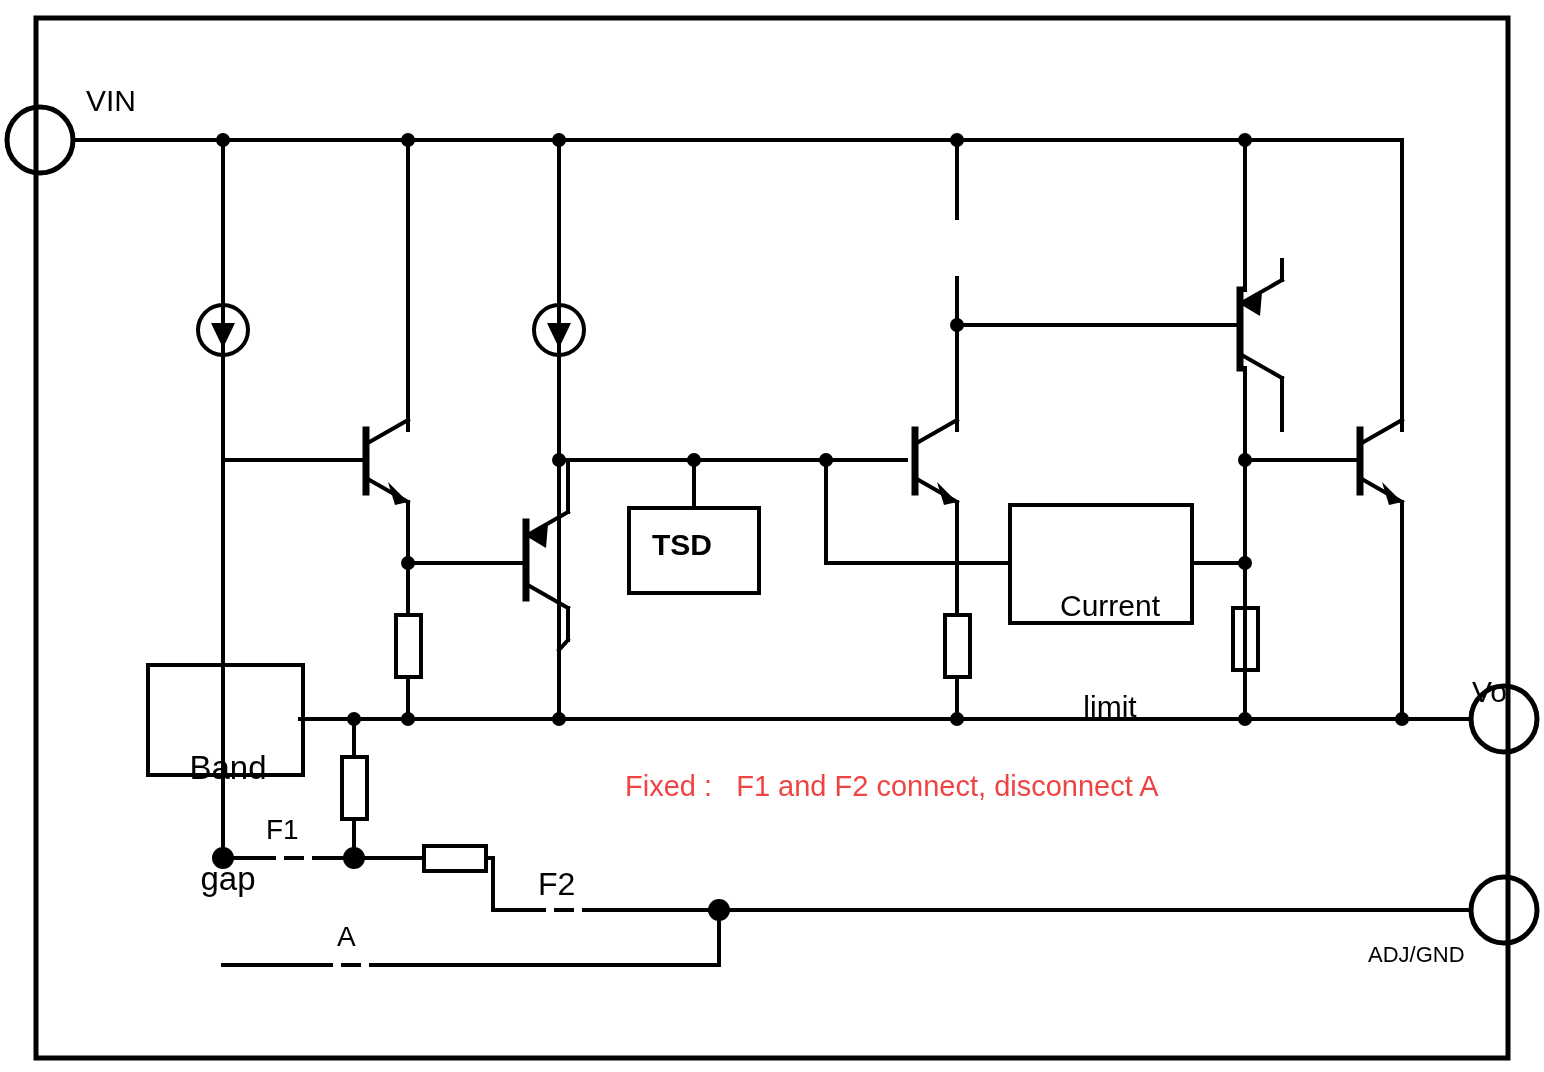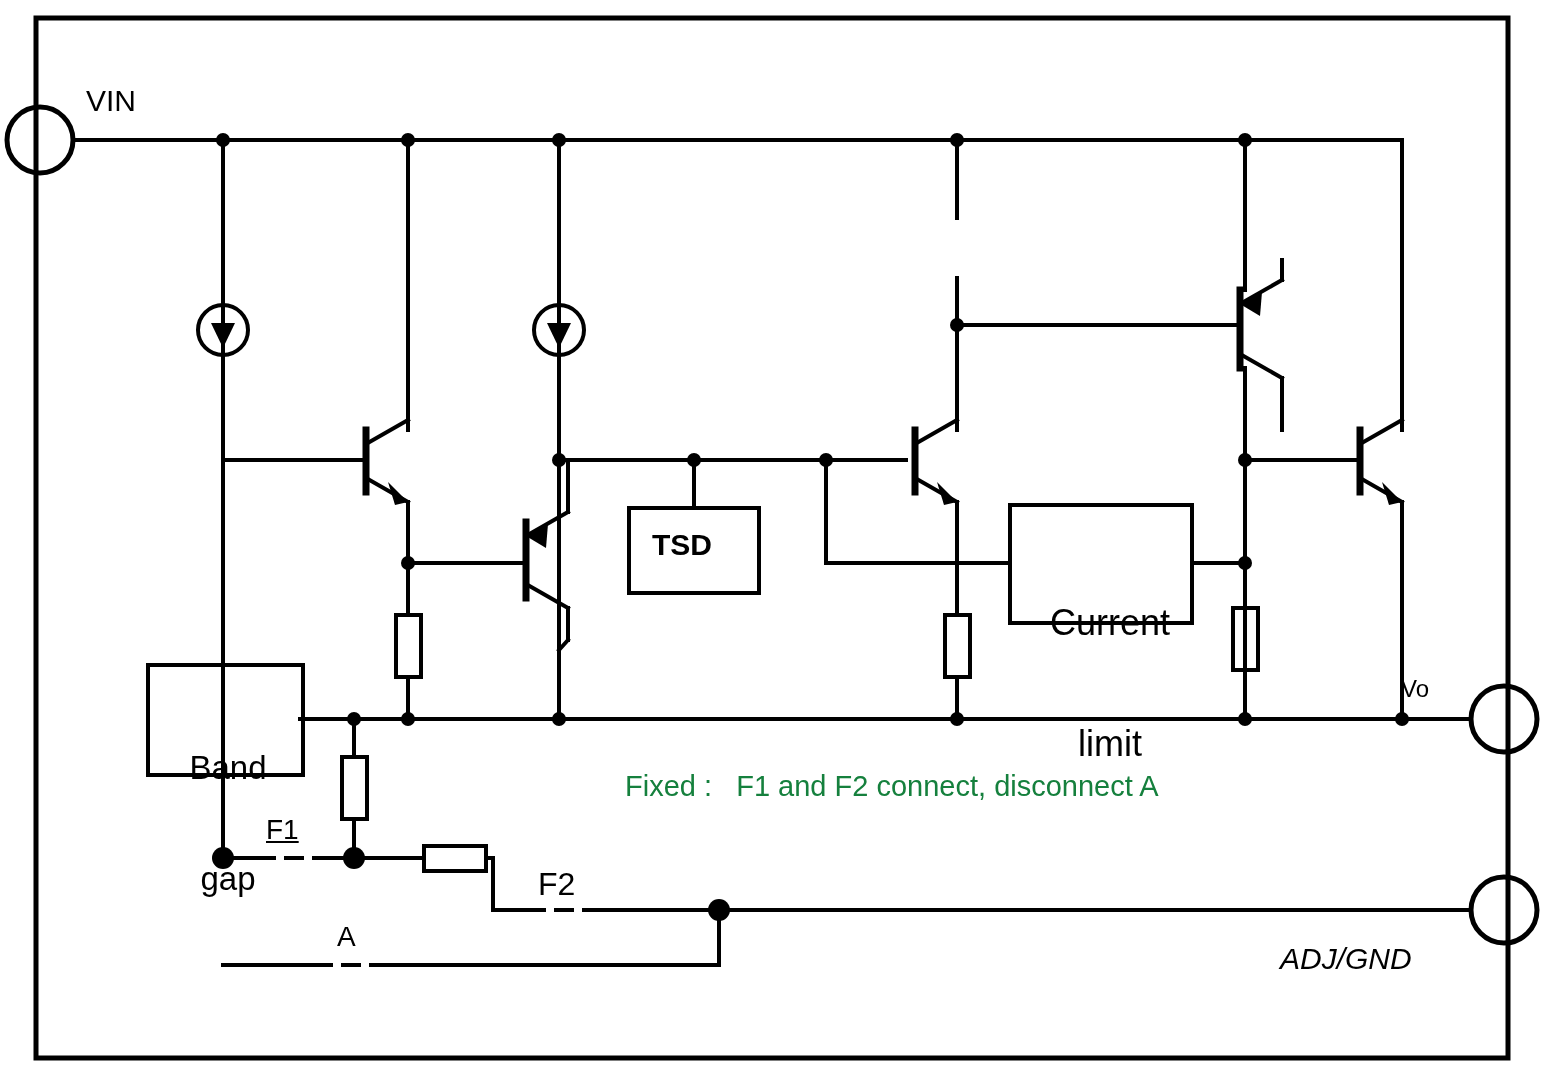--- a/index.html
+++ b/index.html
@@ -24,32 +24,32 @@
     width: 1544px;
     height: 1072px;
   }
   .lbl {
     position: absolute;
     color: #000;
     white-space: pre;
     font-family: "Liberation Sans", sans-serif;
   }
   .lbl-vin   { left: 86px;  top: 84px;  font-size: 30px; }
-  .lbl-vo    { left: 1401px; top: 675px; font-size: 24px; }
-  .lbl-adj   { left: 1280px; top: 942px; font-size: 30px; font-style: italic; }
-  .lbl-f1    { left: 266px; top: 814px; font-size: 28px; text-decoration: underline; }
+  .lbl-vo    { left: 1472px; top: 675px; font-size: 30px; }
+  .lbl-adj   { left: 1368px; top: 942px; font-size: 22px; }
+  .lbl-f1    { left: 266px; top: 814px; font-size: 28px; }
   .lbl-f2    { left: 538px; top: 866px; font-size: 32px; }
   .lbl-a     { left: 337px; top: 921px; font-size: 28px; }
   .lbl-tsd   { left: 652px; top: 528px; font-size: 30px; font-weight: bold; }
-  .lbl-cl    { left: 1030px; top: 522px; font-size: 36px; text-align: center; width: 160px; line-height: 1.12; }
+  .lbl-cl    { left: 1030px; top: 522px; font-size: 30px; text-align: center; width: 160px; line-height: 1.12; }
   .lbl-bg    { left: 163px; top: 676px; font-size: 33px; text-align: center; width: 130px; line-height: 1.12; }
   .note {
     position: absolute;
     font-size: 29px;
-    color: #15803d;
+    color: #ef4444;
     white-space: pre;
   }
   .note-1 { left: 625px; top: 770px; }
   .note-2 { left: 655px; top: 835px; }
 </style>
 </head>
 <body>
 
 <div id="canvas">
 

